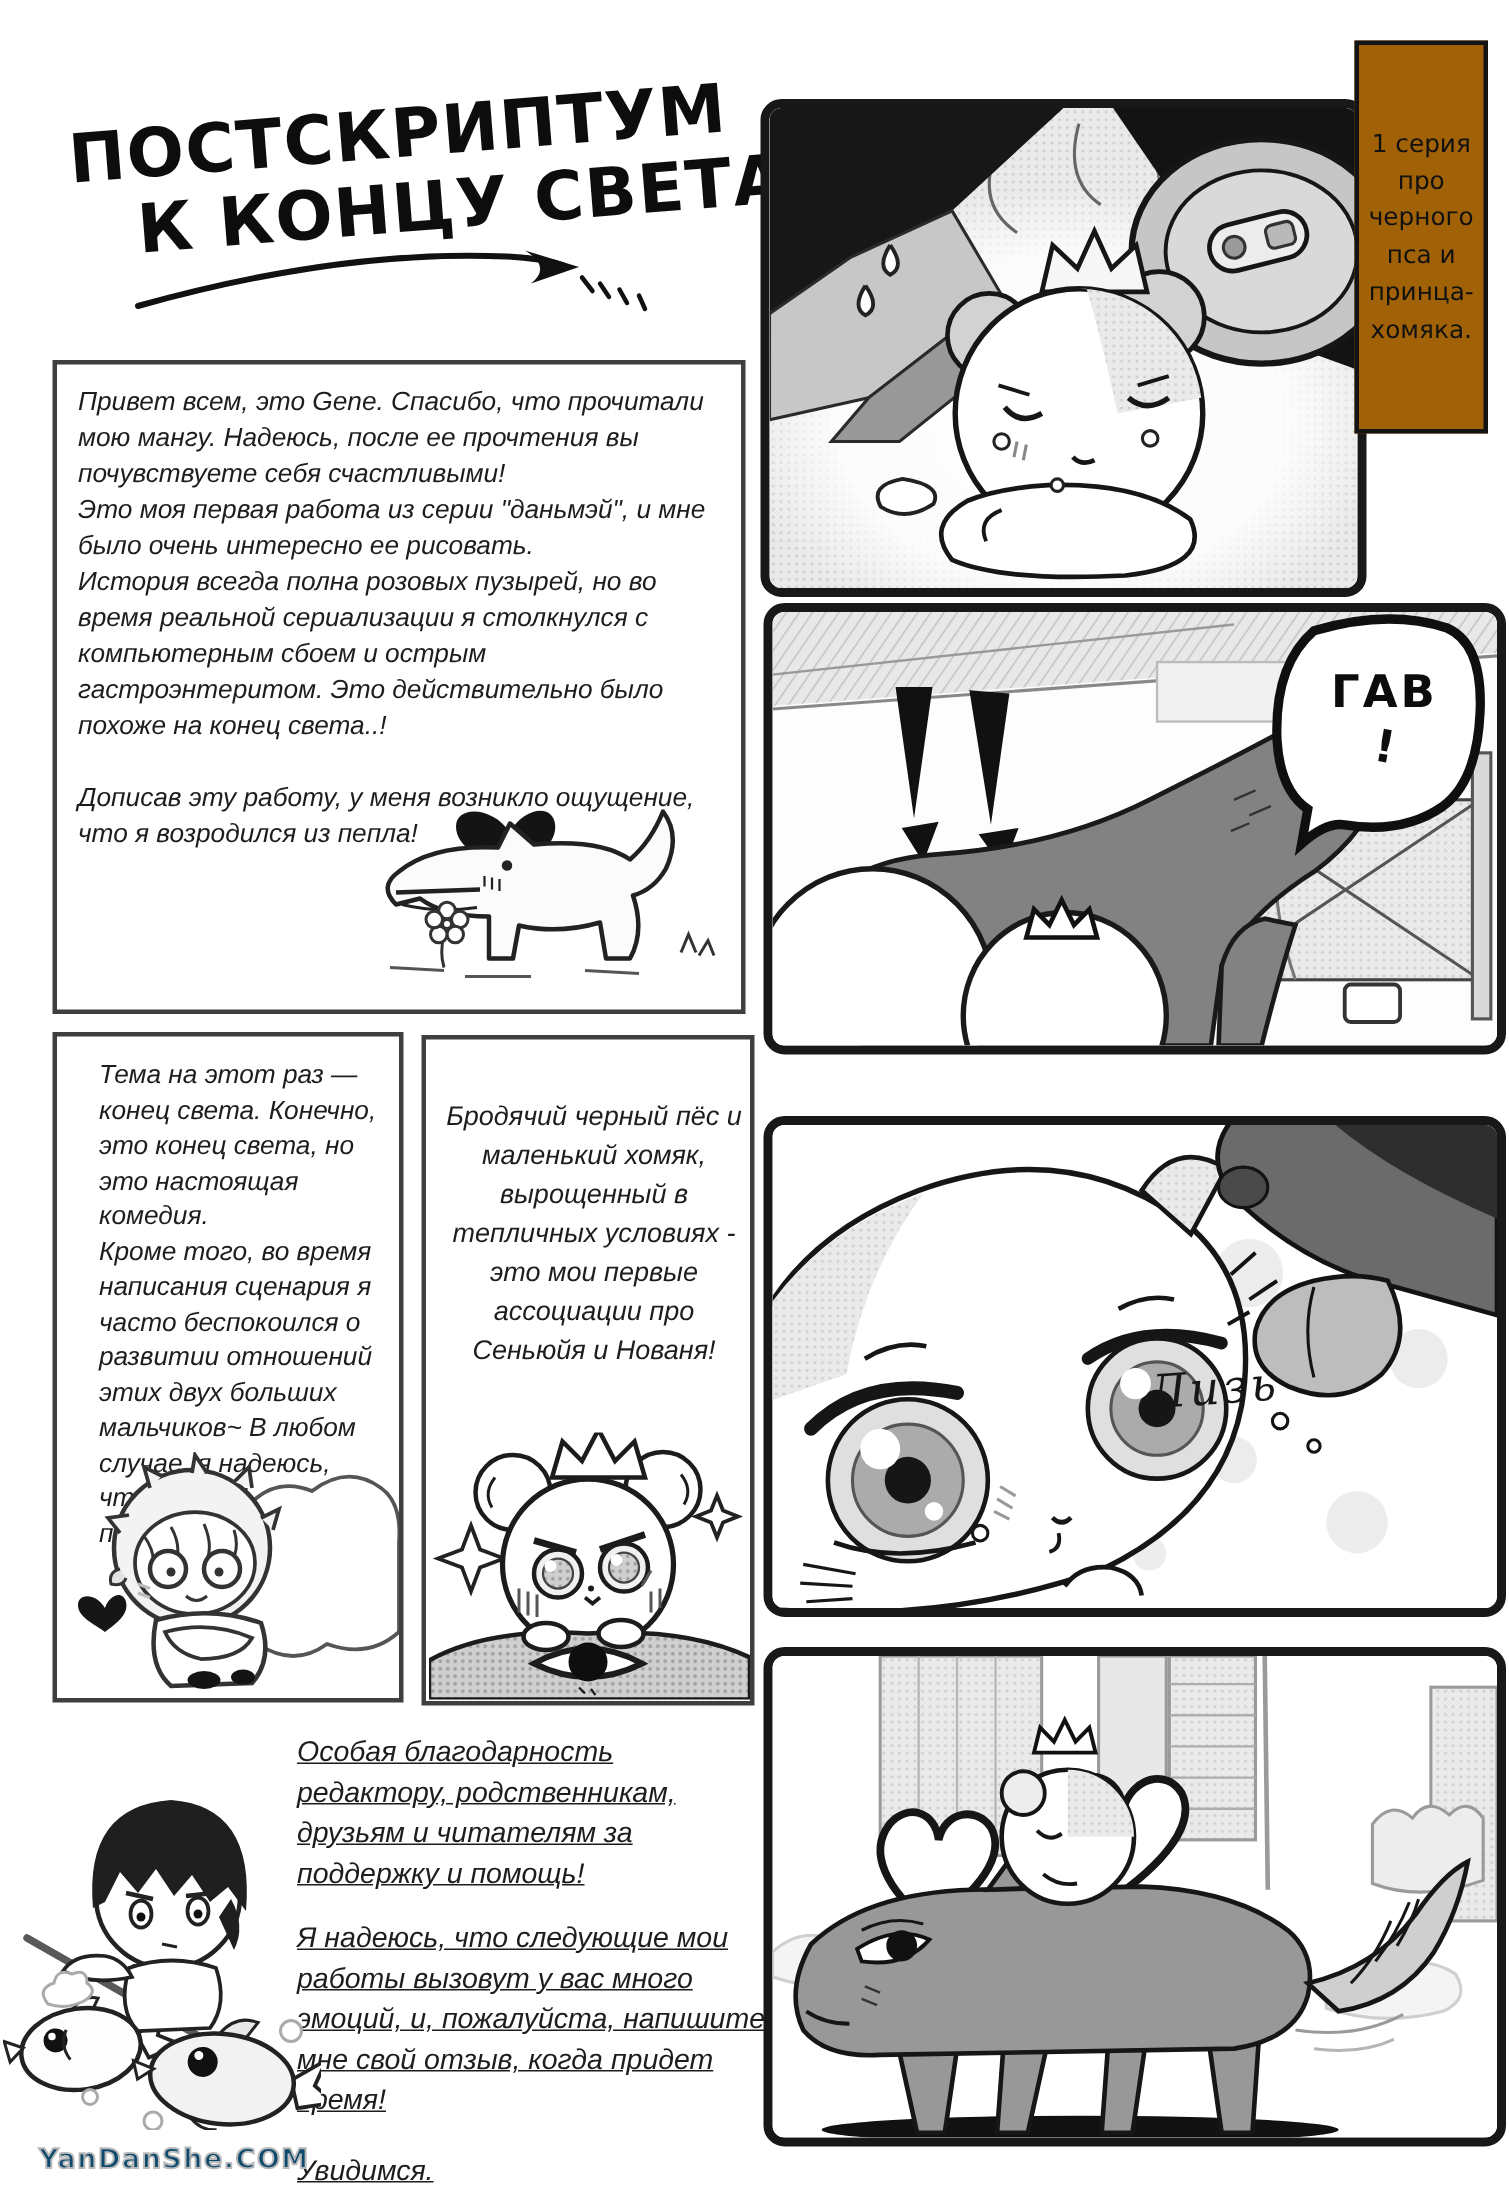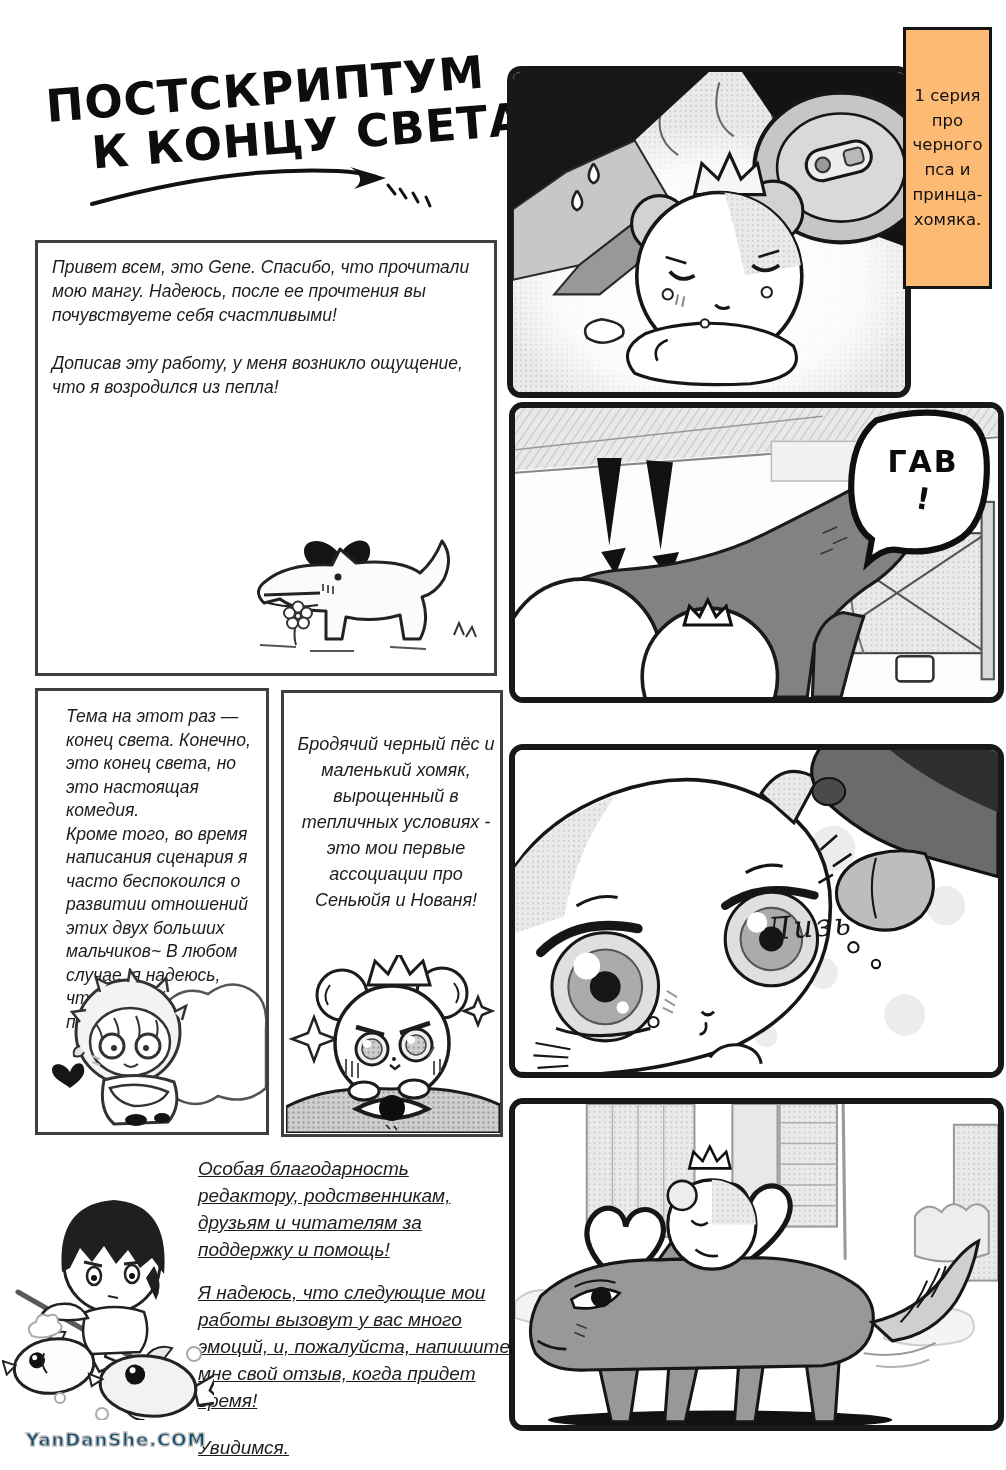--- a/index.html
+++ b/index.html
@@ -19,21 +19,21 @@
   #panel3{left:509px;top:744px;width:483px;height:322px;}
   #panel4{left:509px;top:1098px;width:483px;height:321px;}
   .speech{position:absolute;left:352px;top:36px;width:112px;text-align:center;
           font-family:"DejaVu Sans",sans-serif;font-weight:bold;color:#0c0c0c;}
   .speech .l1{font-size:30px;letter-spacing:2px;display:block;}
   .speech .l2{font-size:30px;display:block;margin-top:2px;transform:rotate(10deg);}
   .sfx{position:absolute;left:250px;top:158px;font-family:"DejaVu Serif",serif;font-style:italic;
        font-size:31px;color:#161616;transform:rotate(-4deg);letter-spacing:2px;}
   
   .series-note{position:absolute;left:903px;top:27px;width:89px;height:262px;border:3px solid #141414;
-               background:#fdba74;box-sizing:border-box;display:flex;align-items:center;justify-content:center;
+               background:#a16207;box-sizing:border-box;display:flex;align-items:center;justify-content:center;
                text-align:center;font-family:"DejaVu Sans",sans-serif;font-size:16.5px;line-height:1.5;
                padding:4px;color:#111;z-index:5;}
   
   .textbox{position:absolute;background:#fff;border:3px solid #3f3f3f;box-sizing:border-box;
            font-style:italic;color:#1d1d1d;}
   .textbox p{margin:0;font-style:italic;}
   #boxA{left:35px;top:240px;width:462px;height:436px;padding:12px 12px 0 14px;font-size:17.5px;line-height:24px;}
   #boxA .p4{margin-top:24px;max-width:430px;}
   #doodleA{position:absolute;right:4px;bottom:4px;width:250px;height:158px;}
   #boxB{left:35px;top:688px;width:234px;height:447px;padding:14px 8px 0 28px;font-size:17.5px;line-height:23.5px;}
@@ -130,20 +130,22 @@
       </g>
     </svg>
   </div>
 
   <div class="series-note">
     <span>1 серия про черного пса и принца-хомяка.</span>
   </div>
 
   <div class="textbox" id="boxA">
     <p>Привет всем, это Gene. Спасибо, что прочитали мою мангу. Надеюсь, после ее прочтения вы почувствуете себя счастливыми!</p>
+    <p>Это моя первая работа из серии "даньмэй", и мне было очень интересно ее рисовать.</p>
+    <p>История всегда полна розовых пузырей, но во время реальной сериализации я столкнулся с компьютерным сбоем и острым гастроэнтеритом. Это действительно было похоже на конец света..!</p>
     <p class="p4">Дописав эту работу, у меня возникло ощущение, что я возродился из пепла!</p>
     <svg id="doodleA" viewBox="0 0 250 158">
       <path d="M100,44 C88,26 64,26 64,40 C64,54 82,62 100,72 C116,62 132,52 130,38 C128,24 108,28 100,44 Z" fill="#141414"></path>
       <path d="M24,92 Q12,80 26,70 Q48,52 92,54 L100,38 L116,52 Q160,48 180,62 Q194,50 202,30 Q214,46 204,68 Q196,82 182,86 Q190,110 180,128 L164,128 L160,104 Q132,112 106,106 L102,128 L86,128 L86,100 Q56,100 40,88 Z" fill="#fbfbfb" stroke="#222" stroke-width="3" stroke-linejoin="round"></path>
       <path d="M24,84 L80,82" stroke="#222" stroke-width="3"></path>
       <path d="M28,92 q24,6 50,2" stroke="#222" stroke-width="2" fill="none"></path>
       <circle cx="98" cy="66" r="3.5" fill="#222"></circle>
       <path d="M88,74 l0,8 M93,75 l0,8 M83,73 l0,7" stroke="#222" stroke-width="1.5"></path>
       <g>
         <path d="M56,112 q-3,12 0,22" stroke="#333" stroke-width="2" fill="none"></path>

